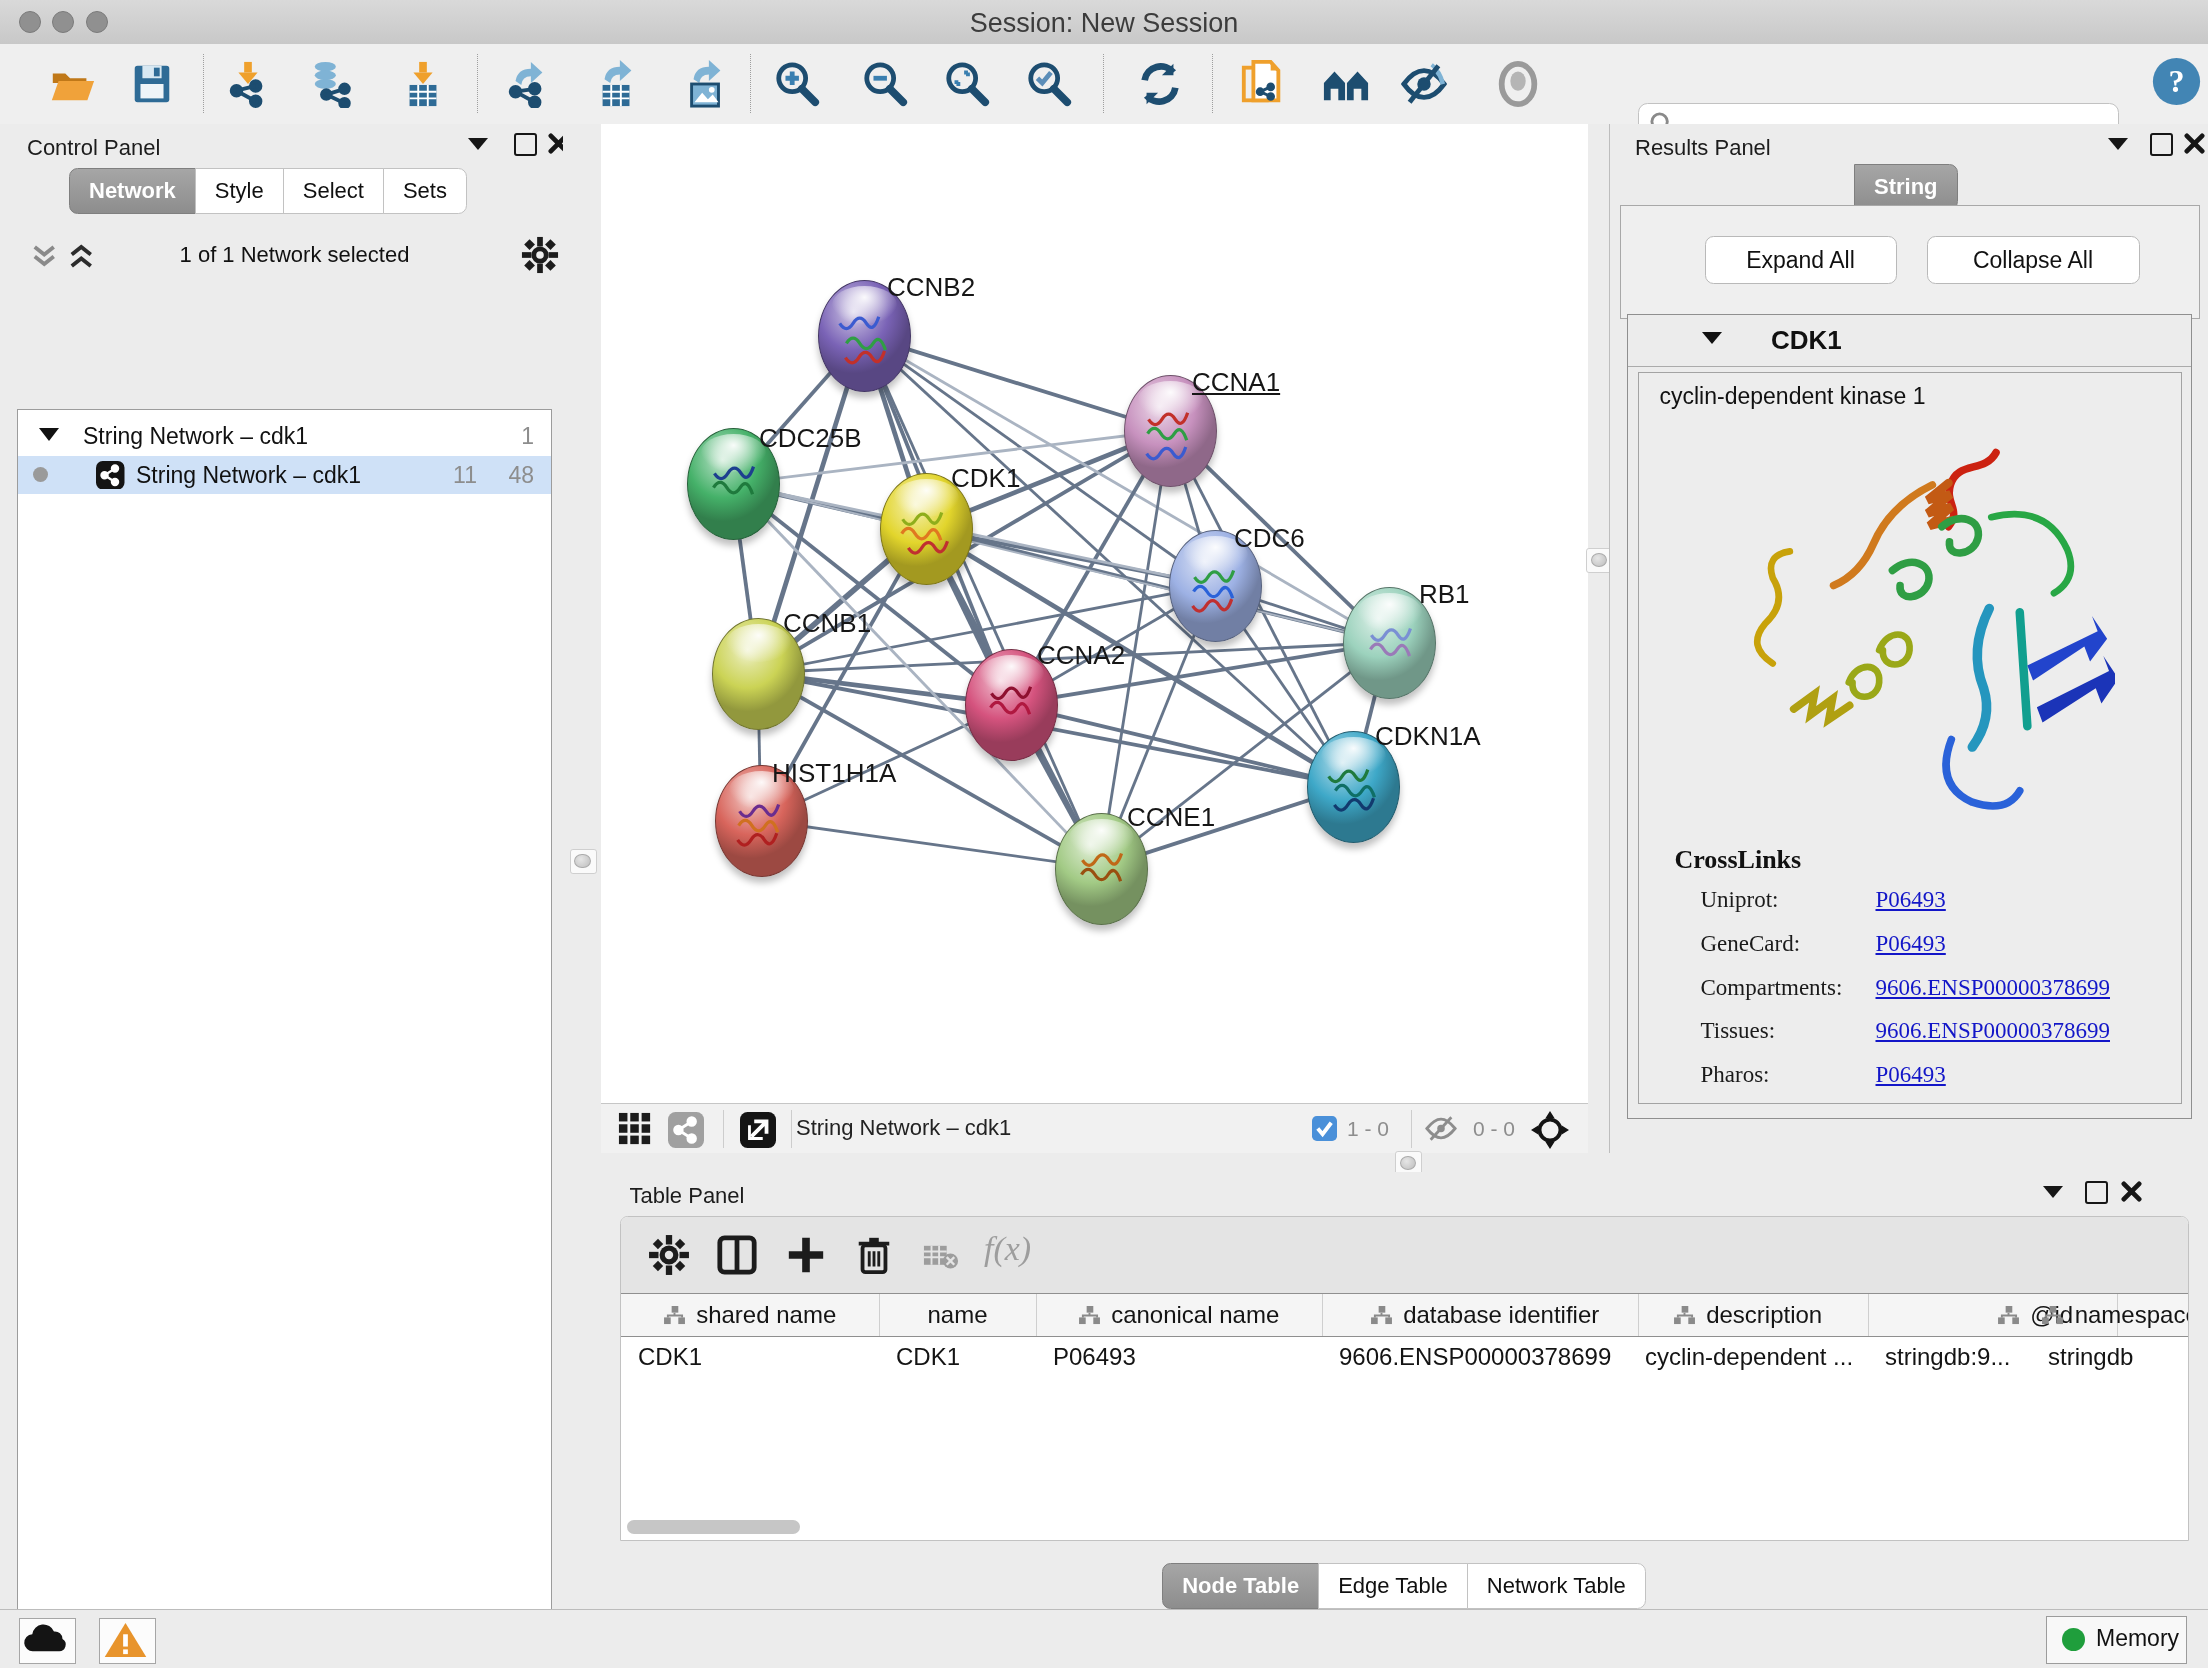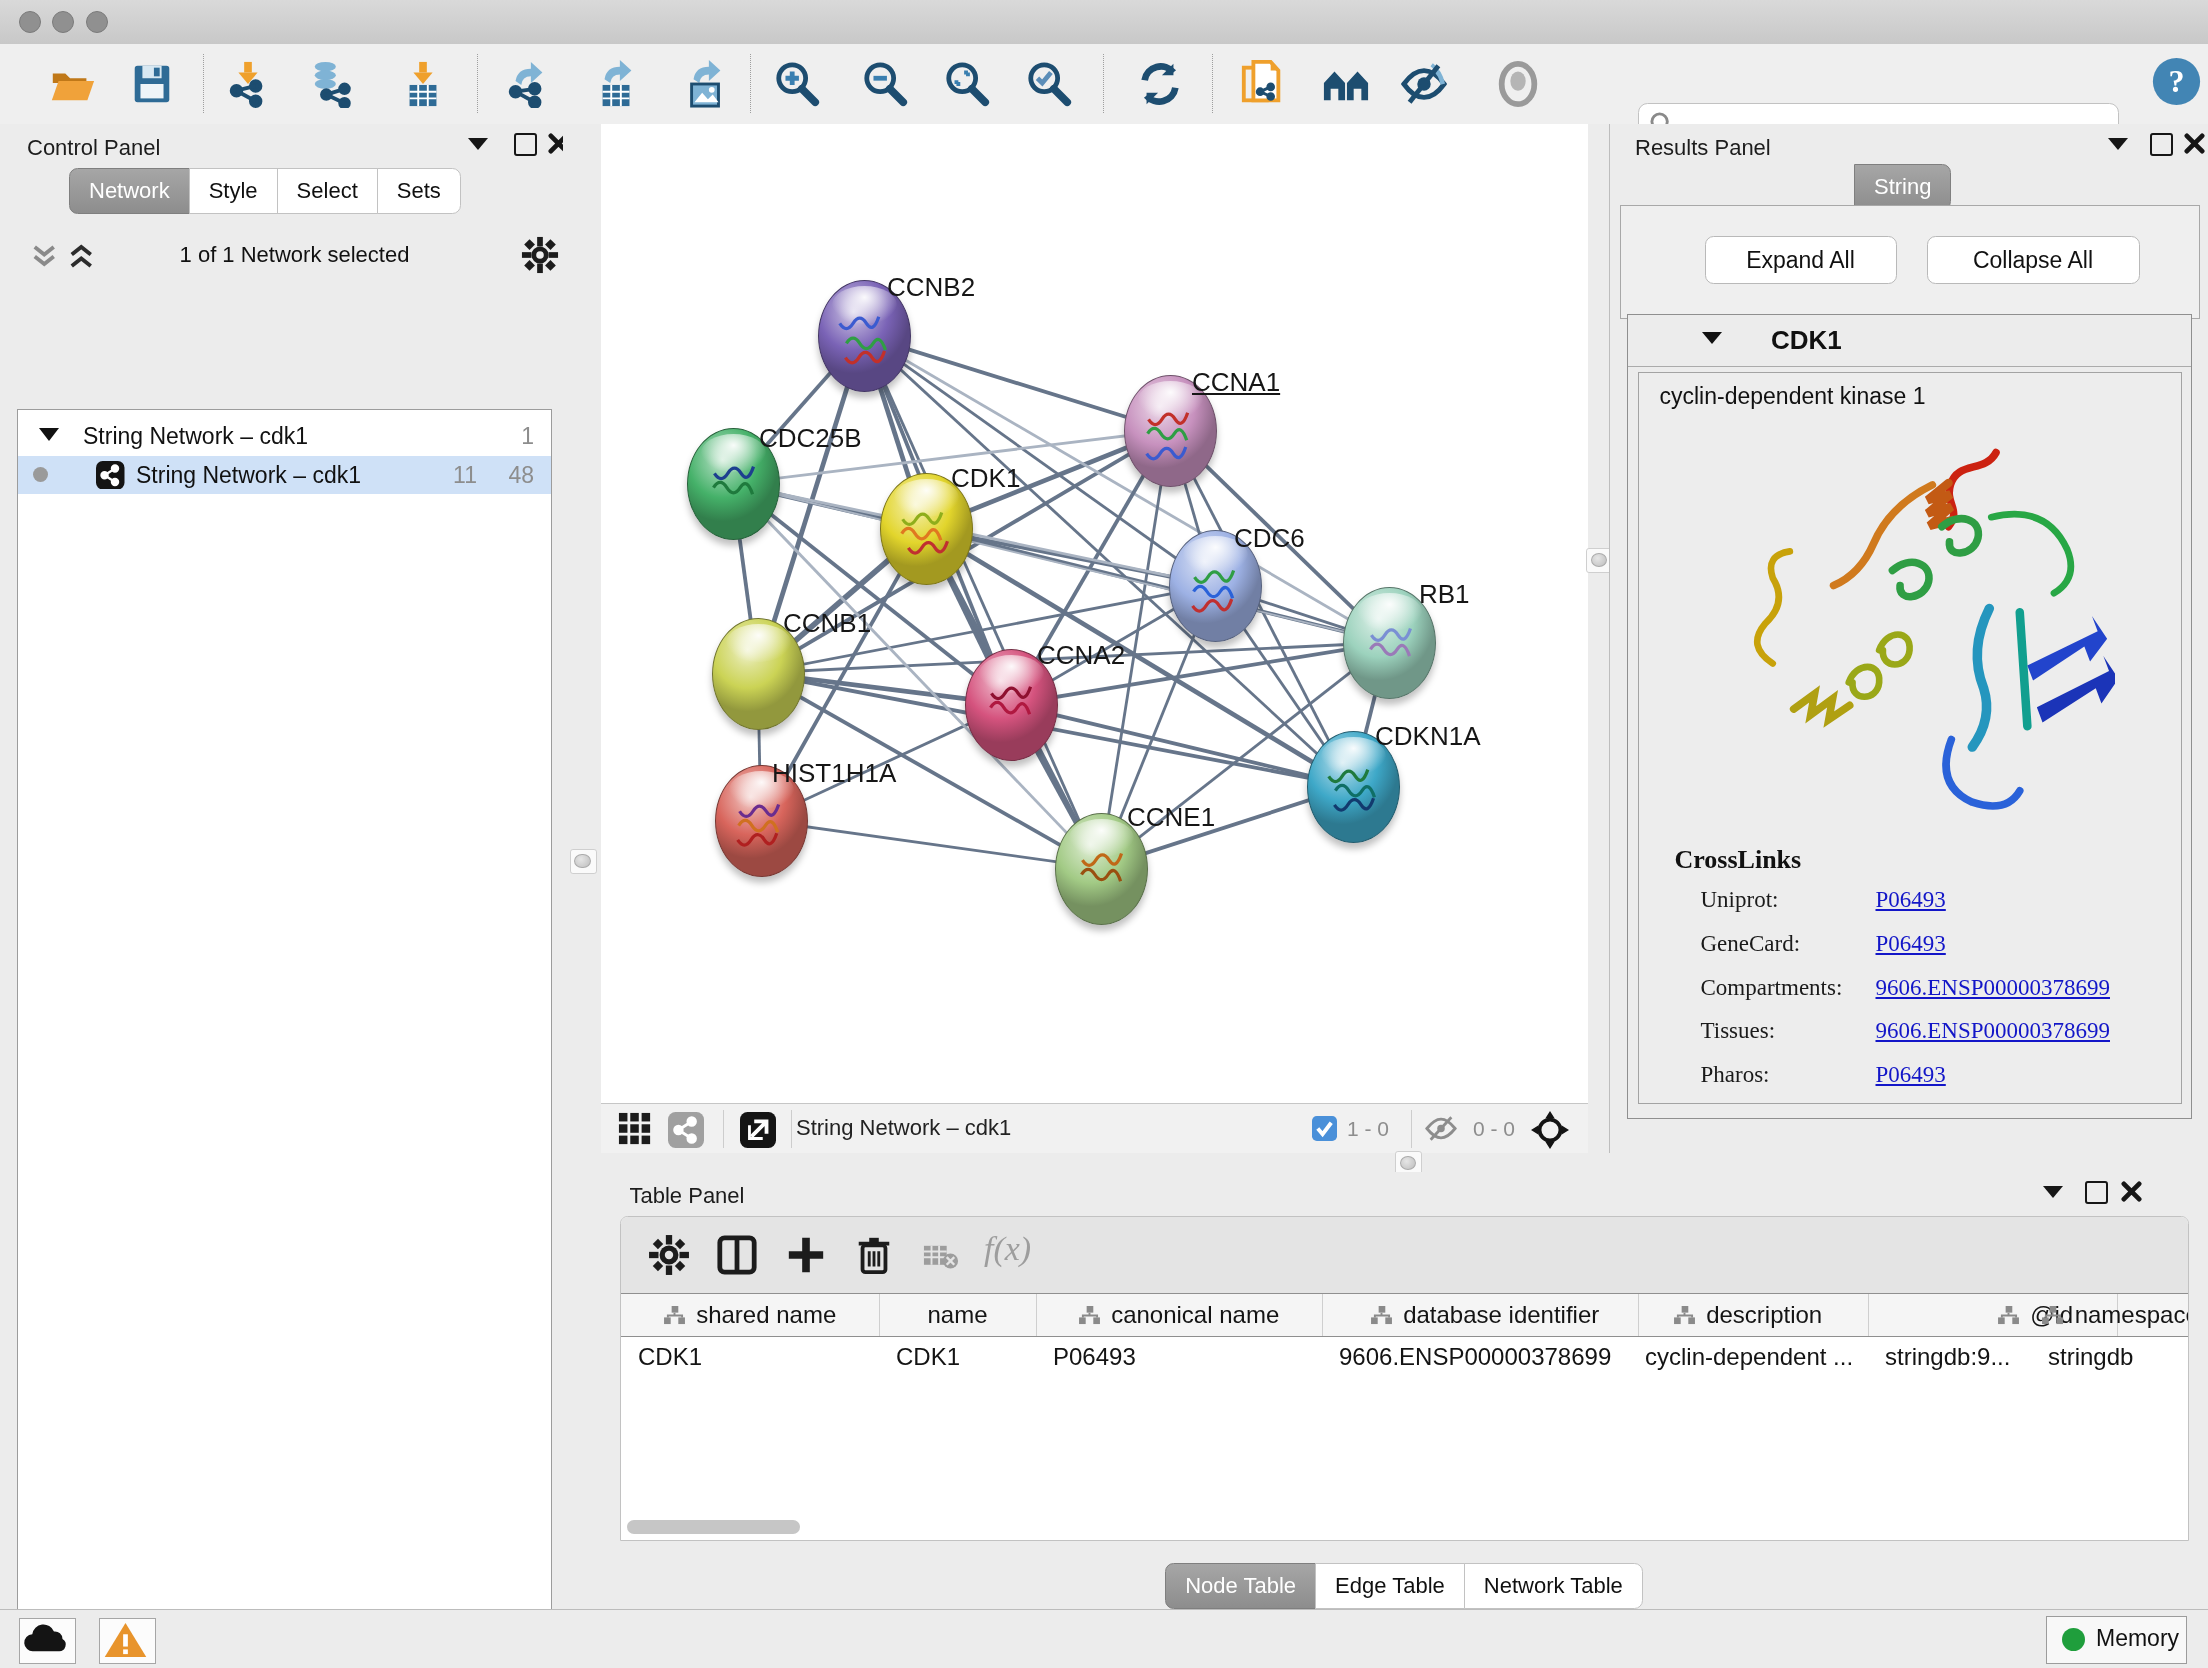--- a/index.html
+++ b/index.html
@@ -30,21 +30,21 @@
 
   
   .panel-title{font-size:22px;color:#1c1c1c;}
   .pctl-caret{width:0;height:0;border-left:10.5px solid transparent;
       border-right:10.5px solid transparent;border-top:12.4px solid #161616;}
   .pctl-box{width:19px;height:19px;border:2.9px solid #161616;border-radius:2.9px;}
   .tab{display:inline-block;height:44px;line-height:44px;padding:0 19px;
       background:#fff;border:1px solid #c2c2c2;font-size:22px;color:#101010;
       cursor:pointer;margin-left:-1px;vertical-align:top;}
   .tab.sel{background:linear-gradient(#a6a6a6,#8d8d8d);color:#fff;border-color:#7f7f7f;}
-  .tab.first{border-radius:8.6px 0 0 8.6px;}
+  .tab.first{border-radius:8.6px 0 0 8.6px;font-weight:bold;}
   .tab.last{border-radius:0 8.6px 8.6px 0;}
 
   
   .control-panel{left:0;top:124px;width:563px;height:1486px;background:#ececec;
       border-right:1px solid #bdbdbd;}
   .tree-box{position:absolute;left:17px;top:285px;width:533px;height:1320px;
       background:#fff;border:1.9px solid #9c9c9c;}
   .tree-row{position:absolute;left:0;width:100%;height:38px;font-size:23px;}
   .tree-row .cnt{position:absolute;color:#8d8d8d;}
   .caret-down{width:0;height:0;border-left:10.5px solid transparent;
@@ -123,20 +123,21 @@
 </style>
 </head>
 <body>
 
 <div id="app">
 
   <div class="abs titlebar">
     <div class="tl" style="left:19px"></div>
     <div class="tl" style="left:52px"></div>
     <div class="tl" style="left:86px"></div>
+    <div class="win-title">Session: New Session</div>
   </div>
 
   <div class="abs toolbar">
     <div class="tbtn" style="left:48px">
       <svg width="48" height="48" viewBox="0 0 50 50">
           <path d="M5 14h13l5 5h17v5H5z" fill="#c07818"></path>
           <path d="M4 42l7-20h37l-7 20z" fill="#f0a23a"></path>
         </svg>
     </div>
     <div class="tbtn" style="left:128px">

